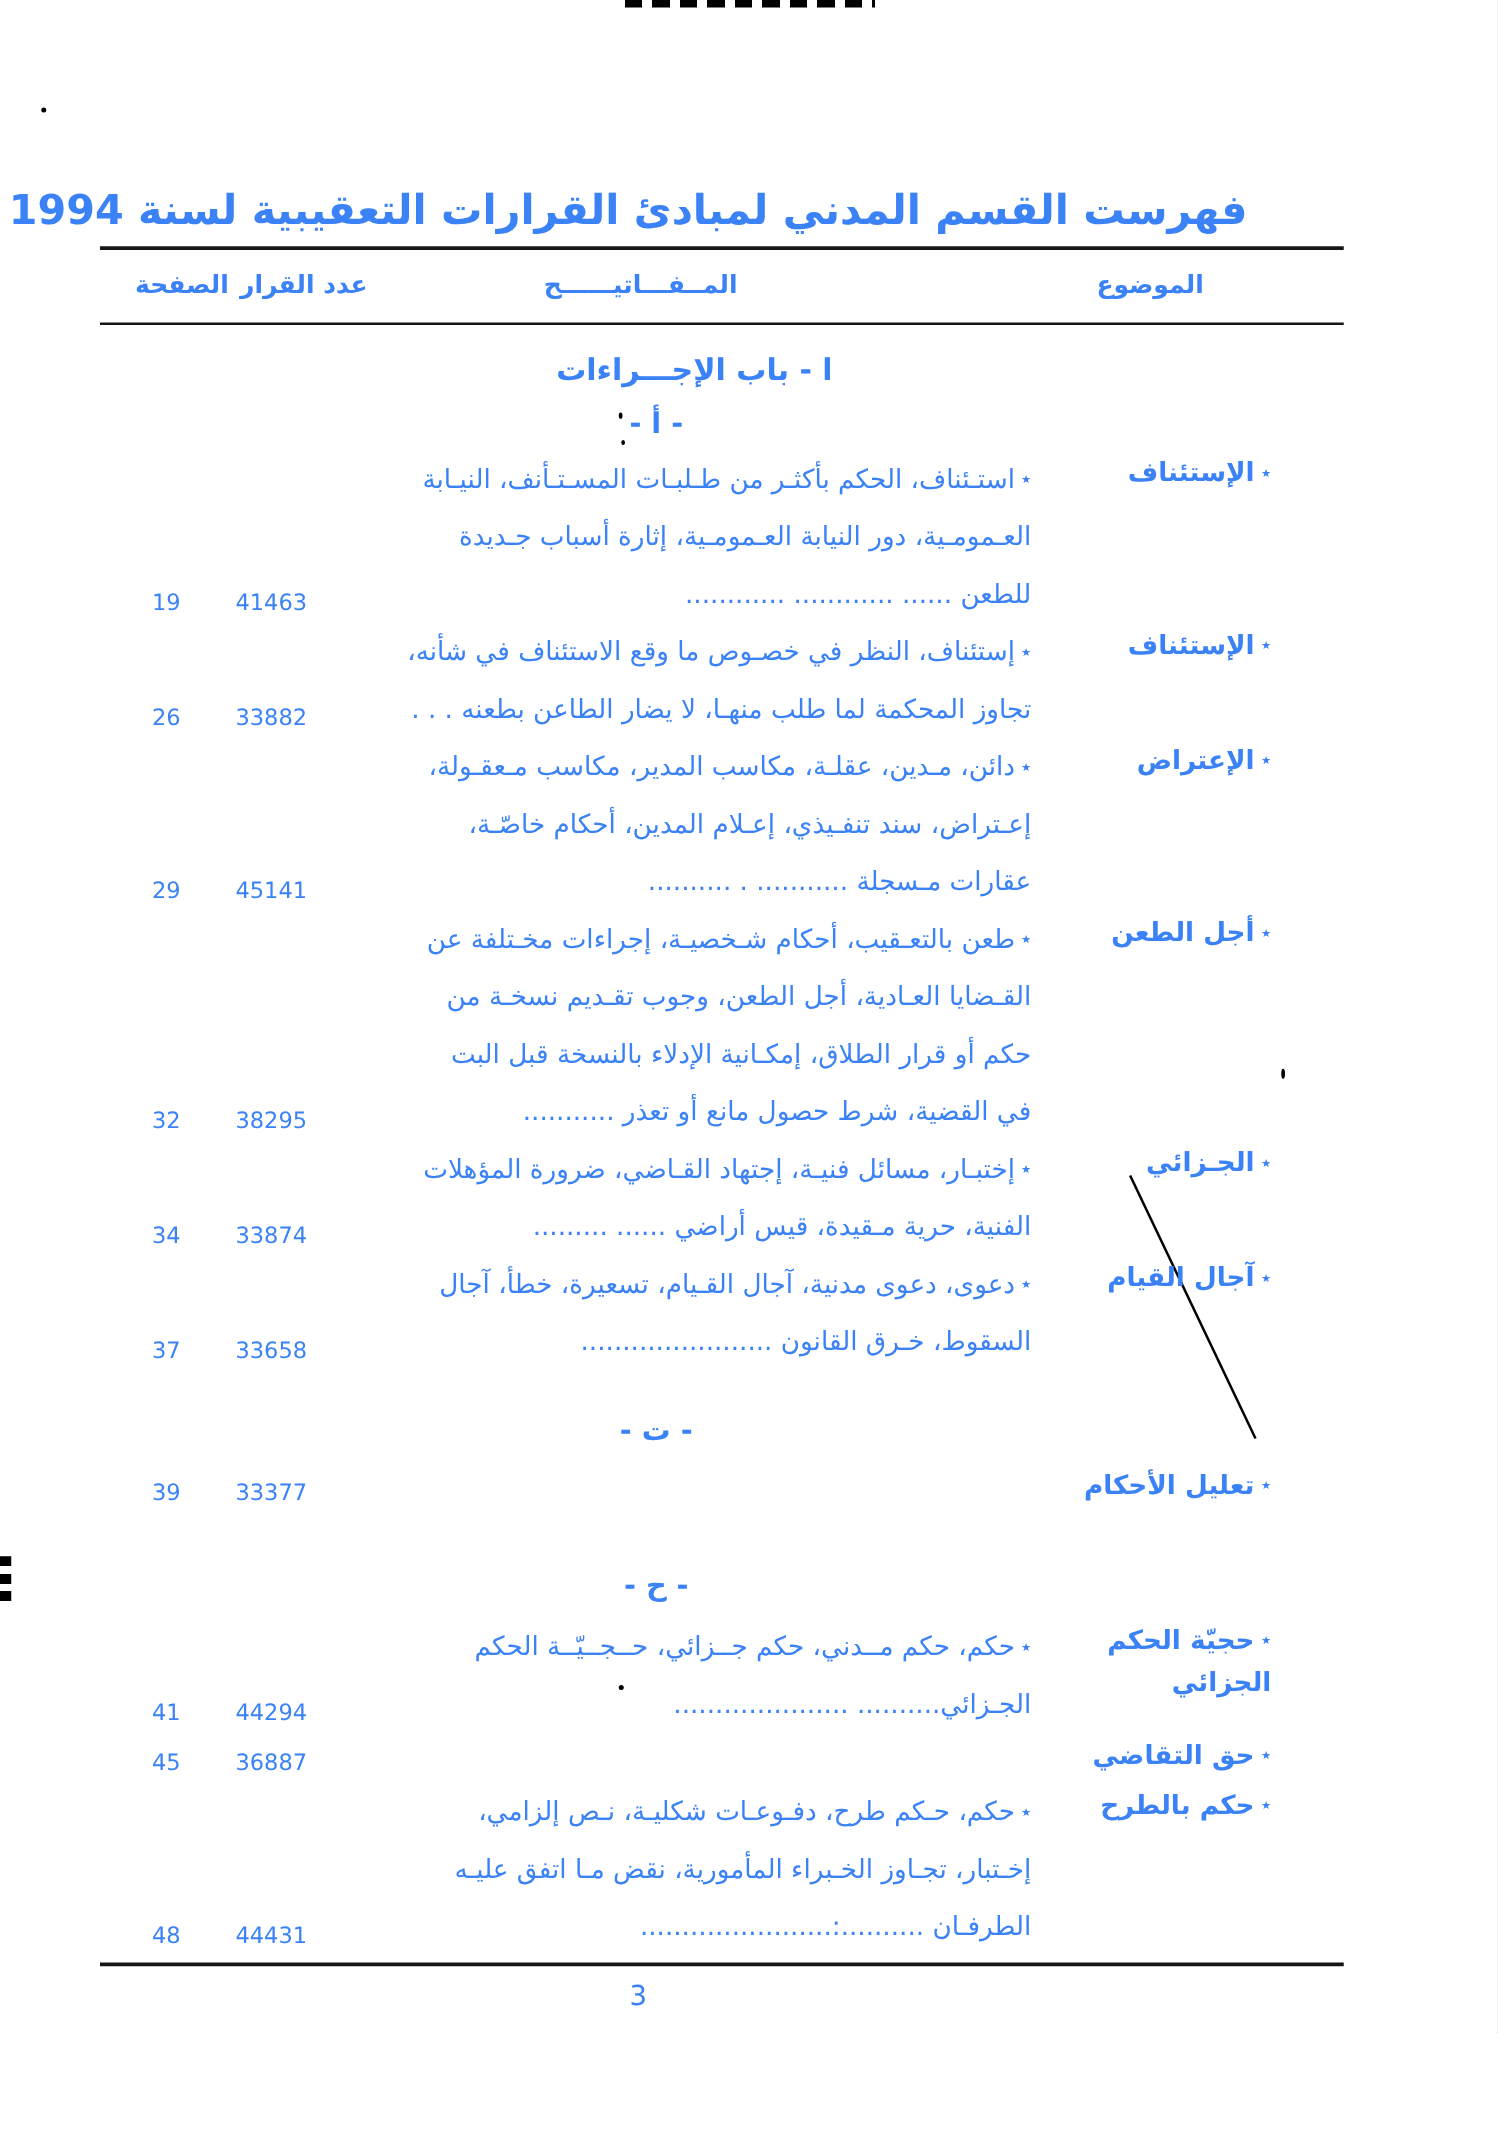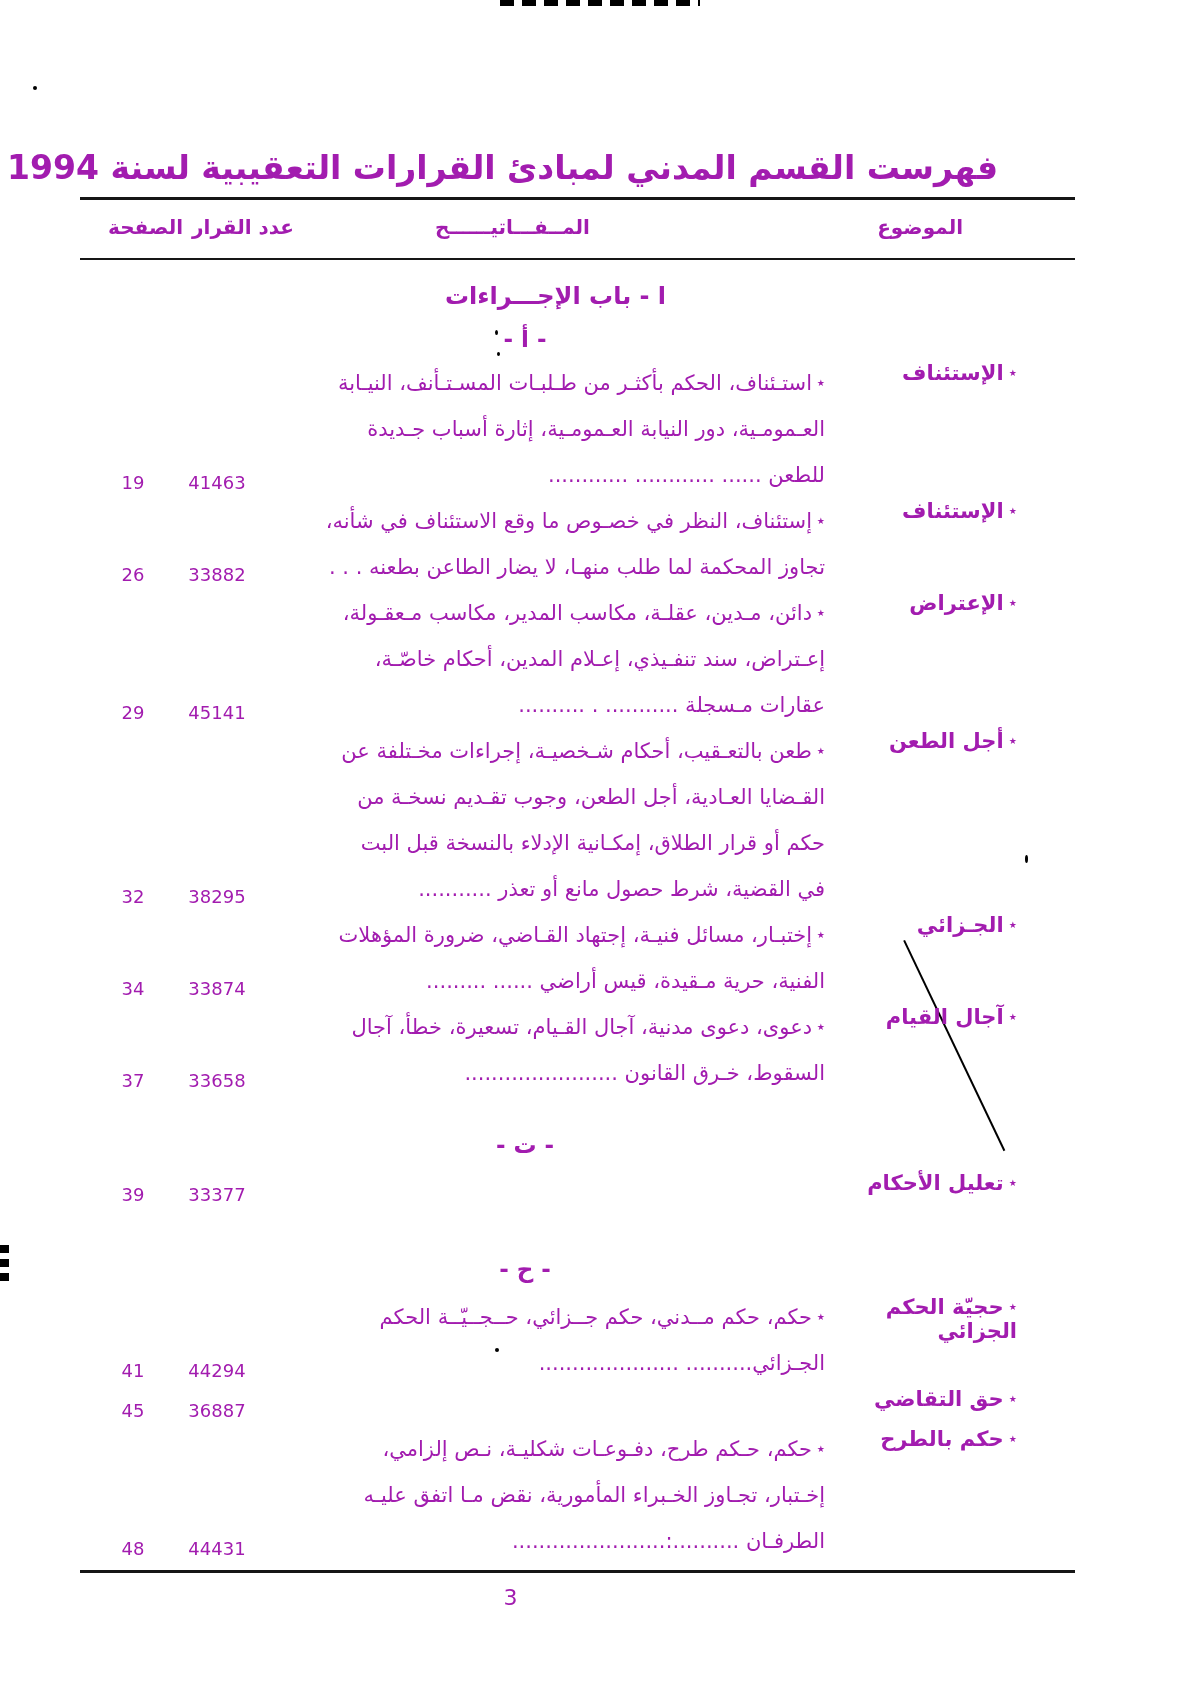--- a/index.html
+++ b/index.html
@@ -3,21 +3,21 @@
 <meta charset="utf-8">
 <style>
   html,body{margin:0;padding:0;background:#e8e8e8;}
   .sheet{
     position:relative;
     width:1198px;height:1705px;
     margin:0 auto;
     background:#ffffff;
     overflow:hidden;
     font-family:"DejaVu Sans", sans-serif;
-    color:#a21caf;
+    color:#3b82f6;
     direction:rtl;
   }
   .content{position:absolute;top:0;left:80px;width:995px;}
   .title{
     margin:148px 0 0 0;
     padding-right:77px;
     text-align:center;
     font-size:33px;
     font-weight:bold;
     letter-spacing:0px;
@@ -46,21 +46,21 @@
     font-weight:bold;
     margin:14px 0 8px 0;
   }
   .letter.g1{margin-top:16px;}
   .letter.g2{margin-top:36px;margin-bottom:12px;}
   .letter.g3{margin-top:46px;margin-bottom:12px;}
   .entry{position:relative;min-height:40px;}
   .topic{
     position:absolute;right:58px;top:1px;width:220px;
     text-align:right;font-size:21px;font-weight:bold;
-    line-height:24px;white-space:pre-line;
+    line-height:34px;white-space:pre-line;
   }
   .keys{
     margin-right:250px;width:505px;
     text-align:right;font-size:21px;
     line-height:46px;white-space:pre-line;
   }
   .mark{font-size:15px;vertical-align:2px;}
   .decision{
     position:absolute;left:92px;bottom:5px;width:90px;
     text-align:center;font-size:18px;direction:ltr;

